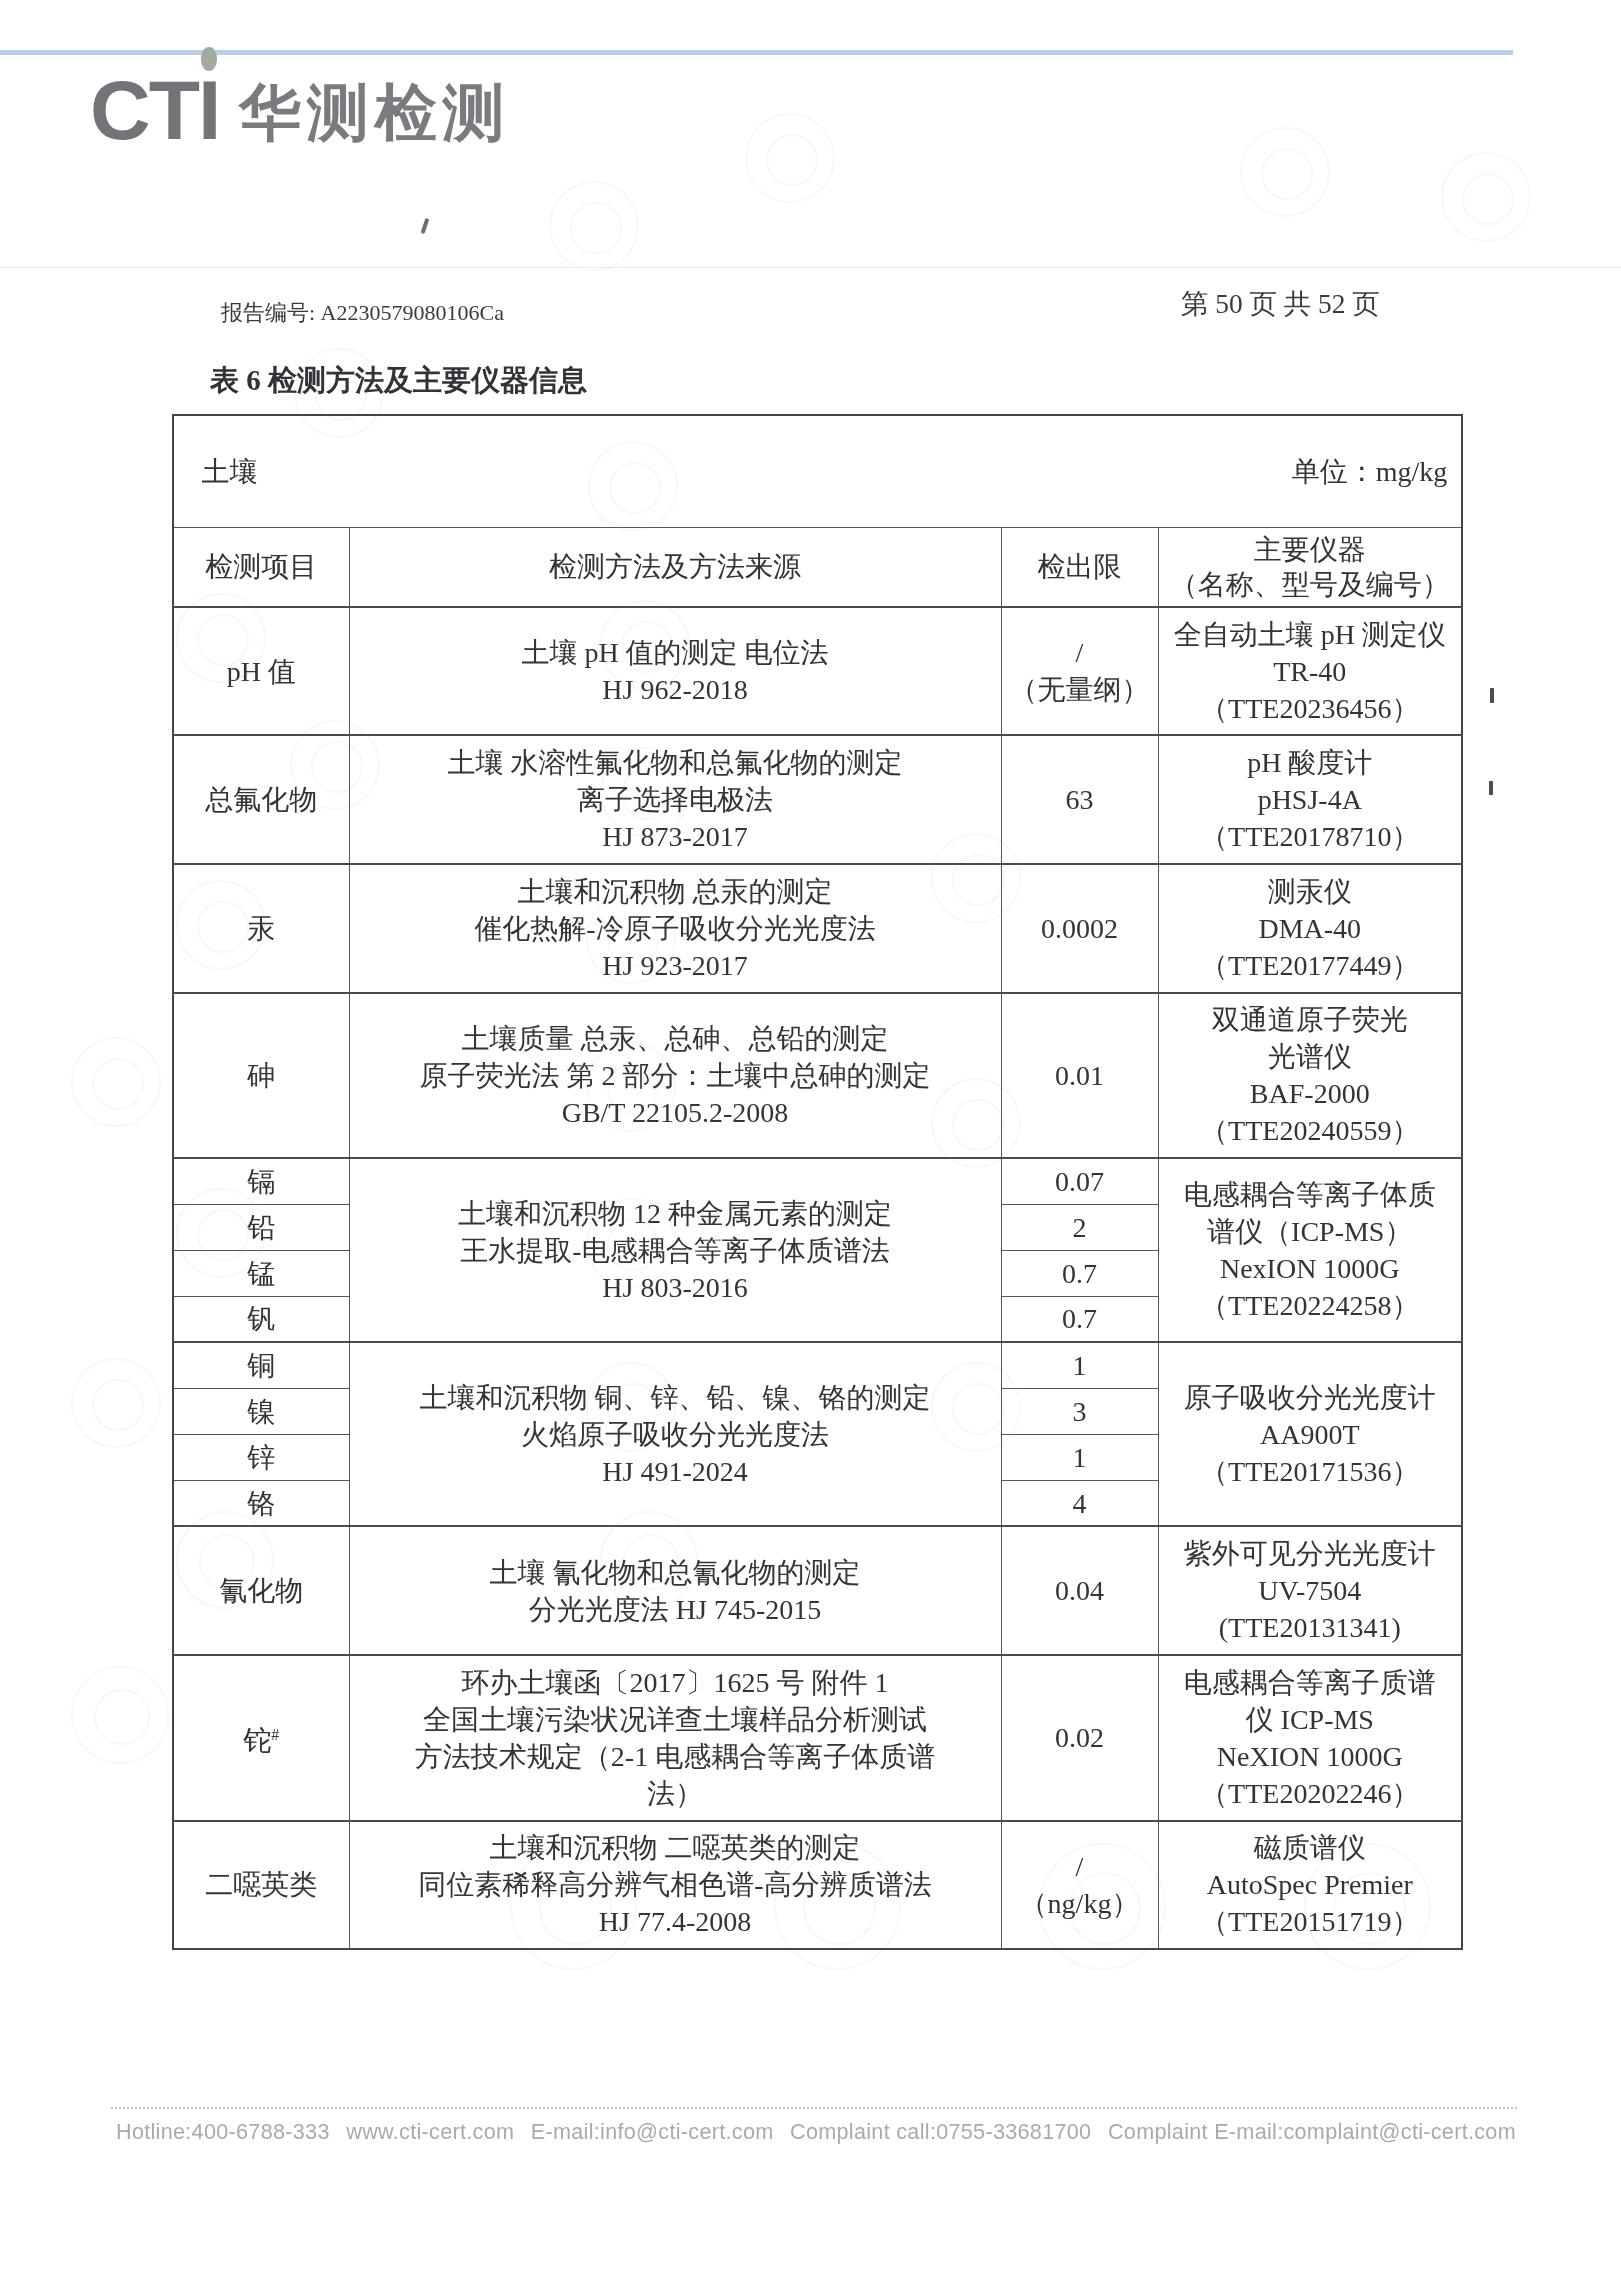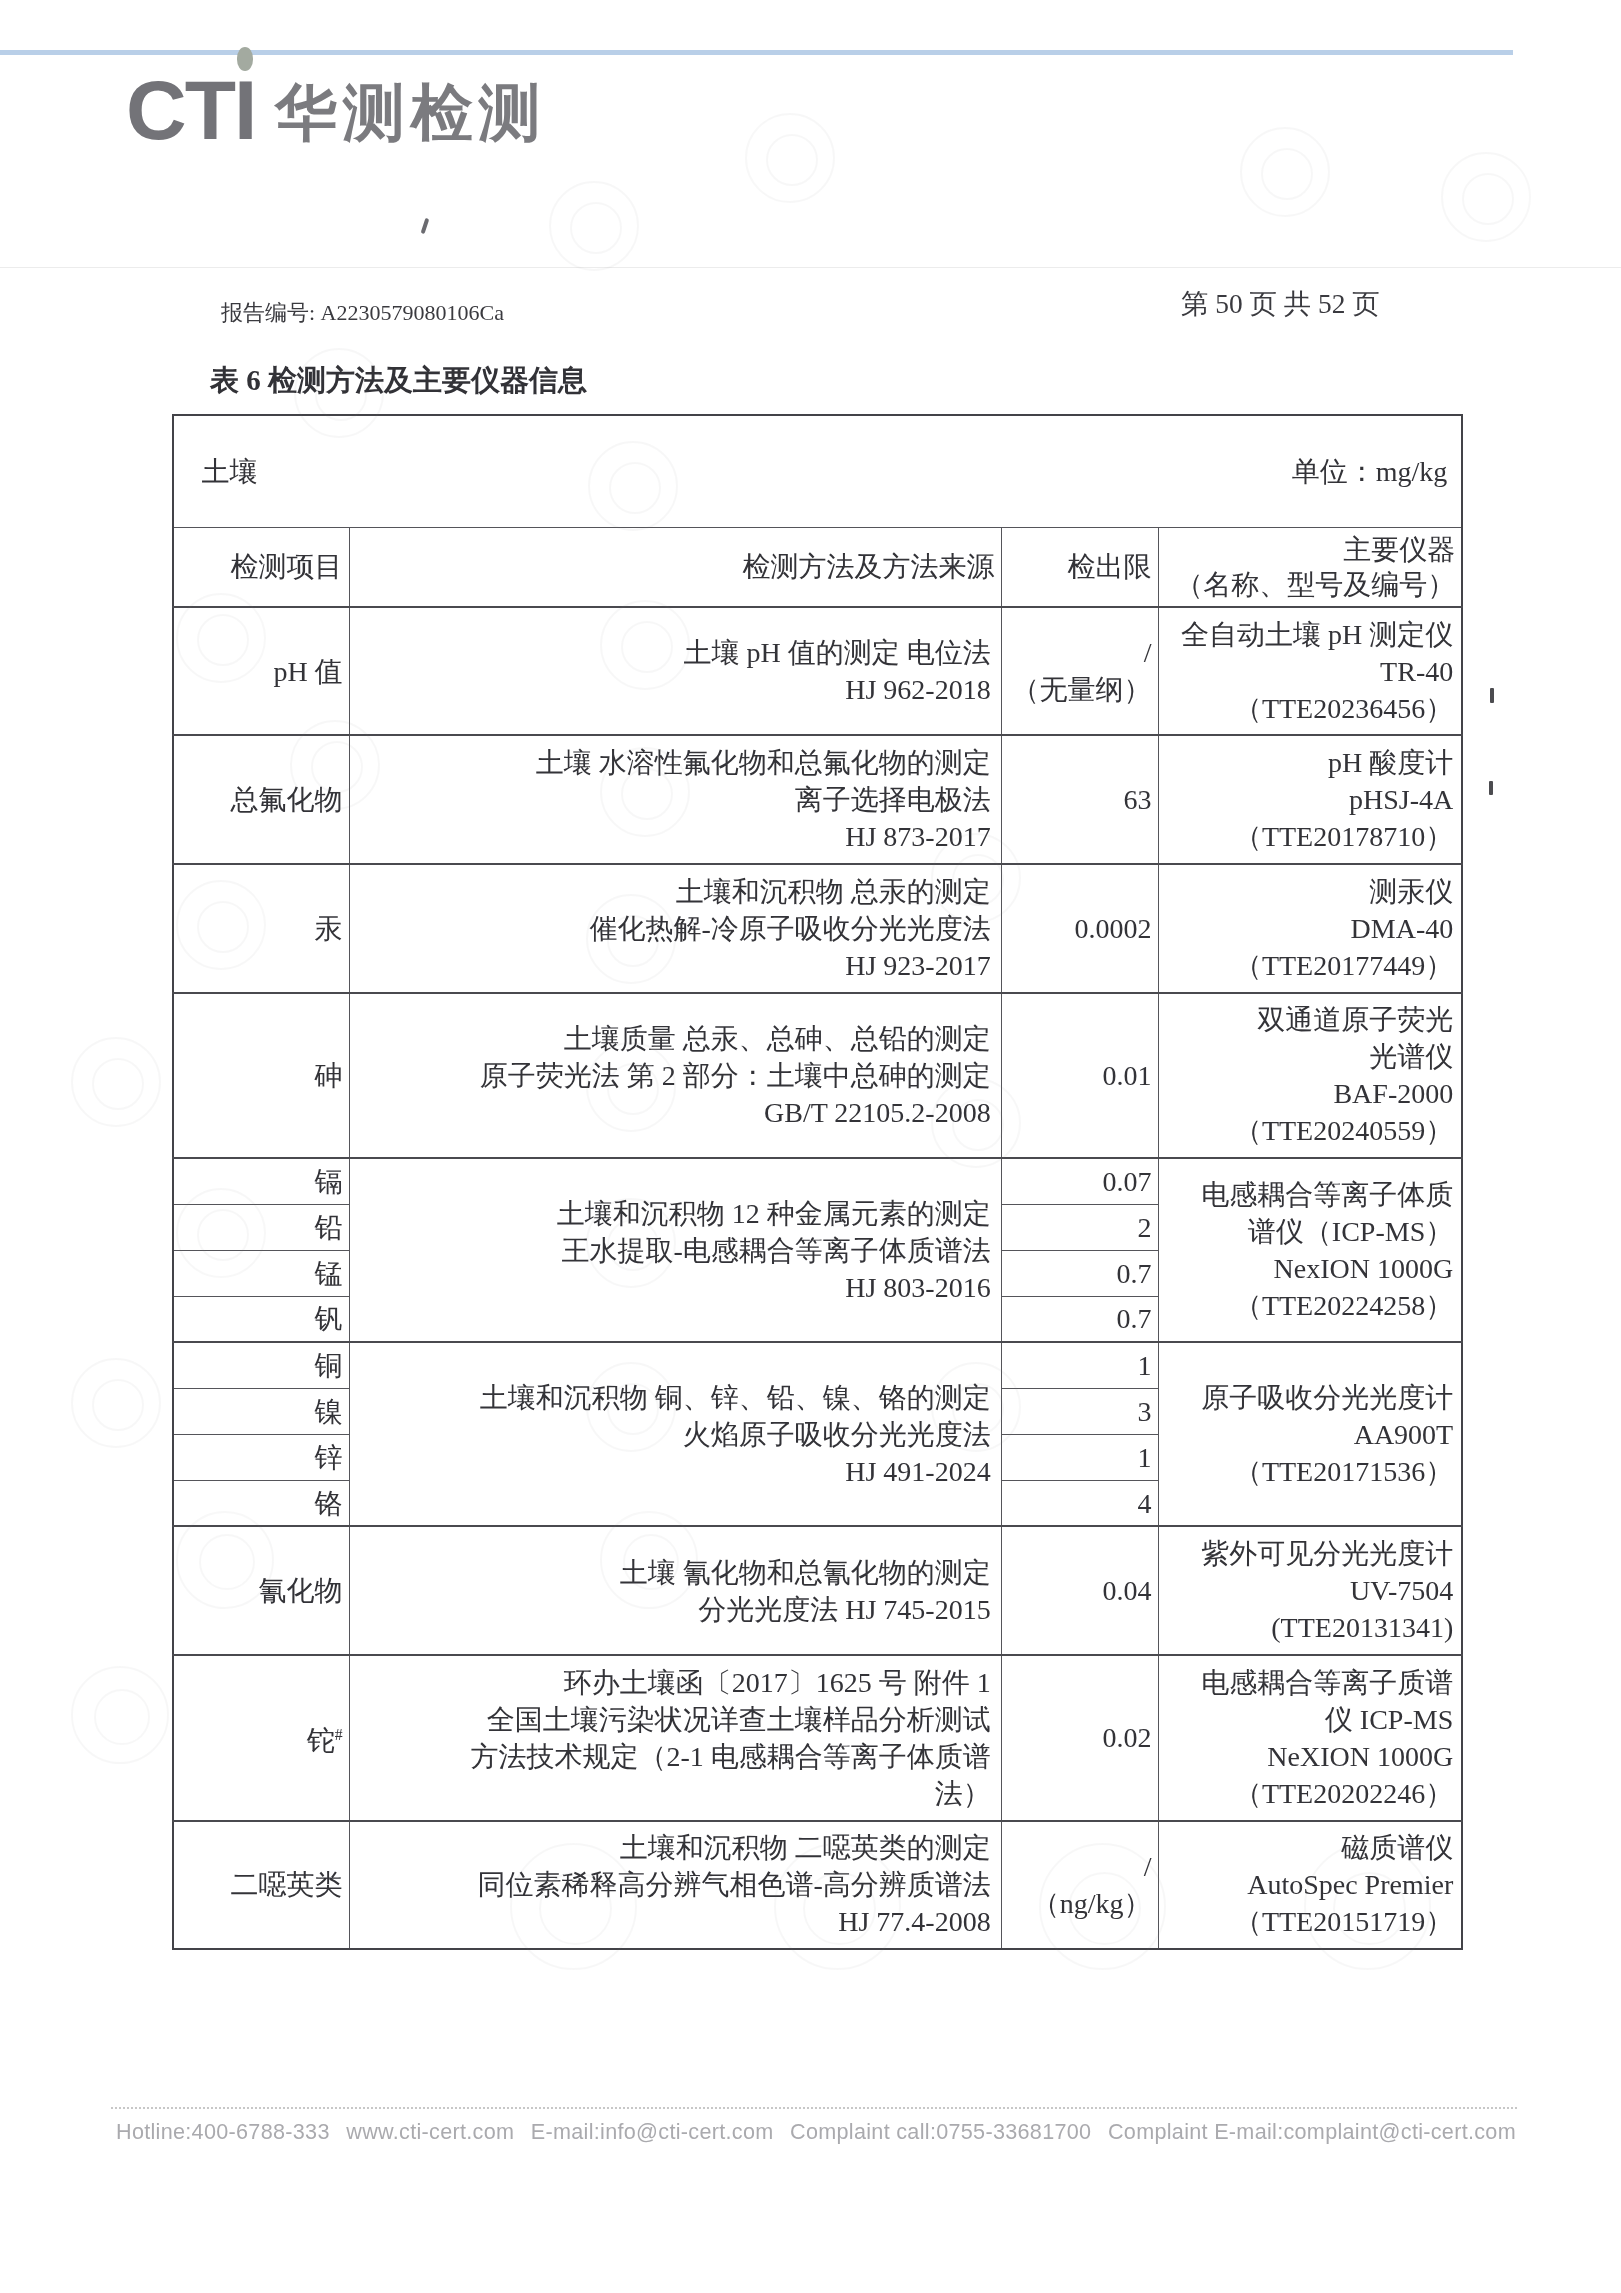--- a/index.html
+++ b/index.html
@@ -8,41 +8,41 @@
     position:relative; width:1621px; height:2294px; margin:0 auto;
     background:#ffffff; overflow:hidden;
     font-family:"Liberation Serif","DejaVu Serif",serif;
     color:#35353a;
   }
   
   .top-line { position:absolute; left:0; top:50px; width:1513px; height:4.9px; background:#b9cfe8; }
   .logo { position:absolute; left:90px; top:61px; display:flex; align-items:center; gap:19.6px; }
   .logo-abbr {
     position:relative; font-family:"Liberation Sans","DejaVu Sans",sans-serif;
-    font-weight:bold; font-size:84px; line-height:98px; letter-spacing:-2px; color:#737378;margin-left:36px;
+    font-weight:bold; font-size:84px; line-height:98px; letter-spacing:-2px; color:#737378;
   }
   .logo-dot { position:absolute; right:2px; top:-13.7px; width:16.7px; height:23.5px;
     border-radius:50%; background:#a3aaa0; }
   .logo-brand { font-weight:bold; font-size:62px; color:#7b7b7f; letter-spacing:5.9px; padding-top:5.9px; }
   .doc-title {
     position:absolute; left:412px; top:196px; width:568px; text-align:center;
     font-size:52px; font-weight:600; letter-spacing:27.4px; color:#3d3d42;
   }
   .title-tick { position:absolute; left:423px; top:218px; width:3.9px; height:15.7px;
     background:#6b6b70; transform:rotate(18deg); border-radius:2px; }
   .title-rule { position:absolute; left:0; top:267px; width:1621px; border-top:1px solid #ececec; }
   .report-no { position:absolute; left:221px; top:298px; font-size:22px; color:#3a3a3f; }
   .page-info { position:absolute; left:1181px; top:286px; font-size:27.4px; color:#3a3a3f; }
   .table-caption { position:absolute; left:210px; top:361px; font-size:29px; font-weight:bold; color:#323237; }
 
   
   .table-wrap { position:absolute; left:172px; top:414px; width:1289px; }
   table.doc-table { width:1289px; border-collapse:collapse; table-layout:fixed; border:2px solid #434348; }
   .doc-table td, .doc-table th {
-    border:1px solid #55555a; text-align:right; vertical-align:middle;
+    border:1px solid #55555a; text-align:center; vertical-align:middle;
     font-size:28px; font-weight:normal; line-height:37px; padding:3.9px 5.9px;
     color:#333338; white-space:pre-line;
   }
   tr.sample-row td { height:49px; padding:0 13.7px 0 27.4px; }
   .sample-flex { display:flex; justify-content:space-between; align-items:center; }
   tr.head-row th { height:73px; line-height:35px; }
   tr.group-start td { border-top:2px solid #4a4a4f; }
   td.c-method { padding:7.8px 9.8px; }
   td.c-instr  { padding:7.8px 7.8px; }
   sup { font-size:15.7px; }

